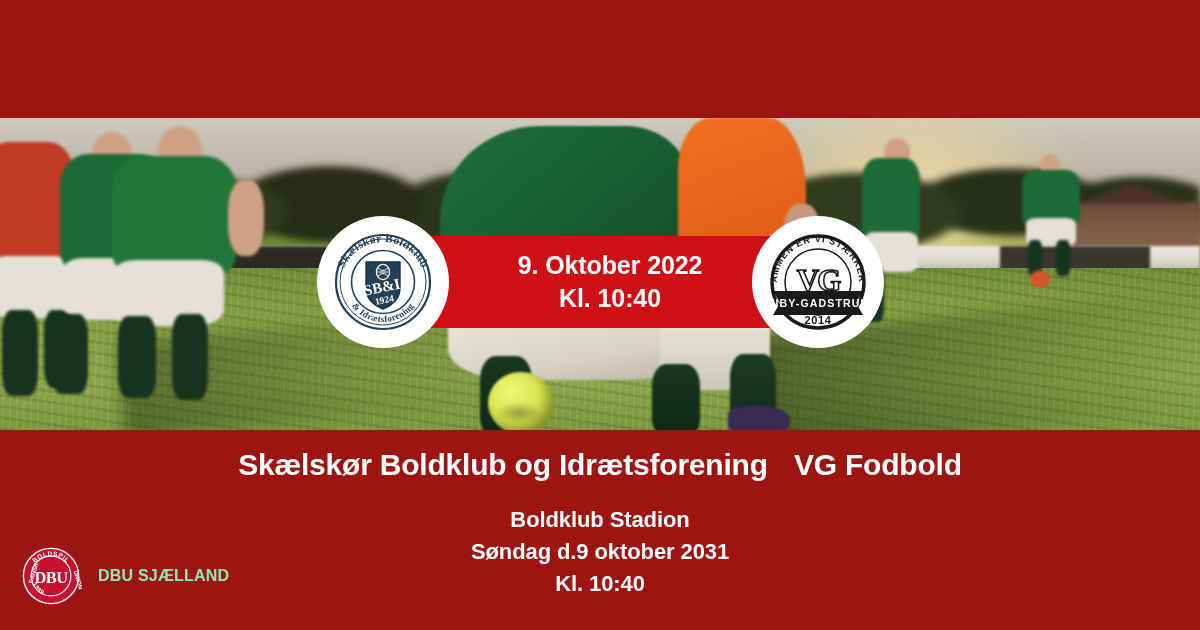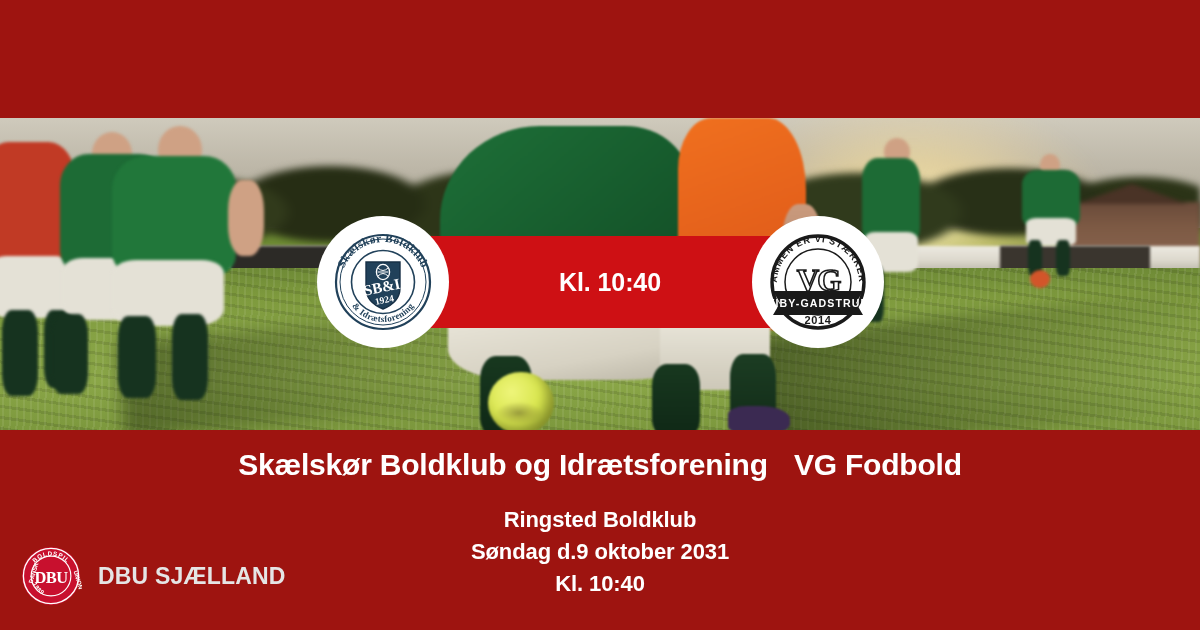--- a/index.html
+++ b/index.html
@@ -295,22 +295,22 @@
   .dbu {
     position: absolute;
     top: 545px; left: 20px;
     display: flex;
     align-items: center;
     gap: 16px;
     z-index: 6;
   }
   .dbu-mark { width: 62px; height: 62px; }
   .dbu-text {
-    color: #e5e5e5;
-    font-size: 23px;
+    color: #86efac;
+    font-size: 16px;
     font-weight: bold;
     letter-spacing: .2px;
   }
 </style>
 </head>
 <body>
 
 <div class="card">
 
 
@@ -364,20 +364,21 @@
       <div class="subj-shorts2"></div>
       <div class="subj-leg-far"></div>
       <div class="subj-boot"></div>
       <div class="subj-leg-l"></div>
       <div class="subj-leg-r"></div>
       <div class="subj-ball"></div>
     </div>
   </div>
 
   <div class="date-banner">
+    <div class="date-line">9. Oktober 2022</div>
     <div class="date-line">Kl. 10:40</div>
   </div>
 
   <div class="crest crest-home">
     <svg width="120" height="120" viewBox="0 0 120 120">
       <defs>
         <path id="arcTopH" d="M 18,62 A 42,42 0 0 1 102,62"></path>
         <path id="arcBotH" d="M 22,62 A 38,38 0 0 0 98,62"></path>
       </defs>
       <circle cx="60" cy="60" r="47" fill="none" stroke="#21415A" stroke-width="2.2"></circle>
@@ -412,21 +413,21 @@
       <text x="59" y="84" font-family="'Liberation Sans', sans-serif" font-size="10.6" font-weight="bold" fill="#ffffff" text-anchor="middle" letter-spacing="1.1">VIBY-GADSTRUP</text>
       <text x="59" y="101" font-family="'Liberation Sans', sans-serif" font-size="11" font-weight="bold" fill="#1A1A1A" text-anchor="middle" letter-spacing="0.6">2014</text>
     </svg>
   </div>
 
   <div class="bottom">
     <div class="teams-row">
       <span class="team-home">Skælskør Boldklub og Idrætsforening</span><span>VG Fodbold</span>
     </div>
     <div class="venue-block">
-      <div class="venue-line">Ringsted Boldklub</div>
+      <div class="venue-line">Boldklub Stadion</div>
       <div class="venue-line">Søndag d.9 oktober 2031</div>
       <div class="venue-line">Kl. 10:40</div>
     </div>
   </div>
 
   <div class="dbu">
     <svg class="dbu-mark" viewBox="0 0 64 64">
       <defs>
         <path id="dbuArcTop" d="M 10,33 A 22,22 0 0 1 54,33"></path>
         <path id="dbuArcBot" d="M 12,33 A 20,20 0 0 0 52,33"></path>

